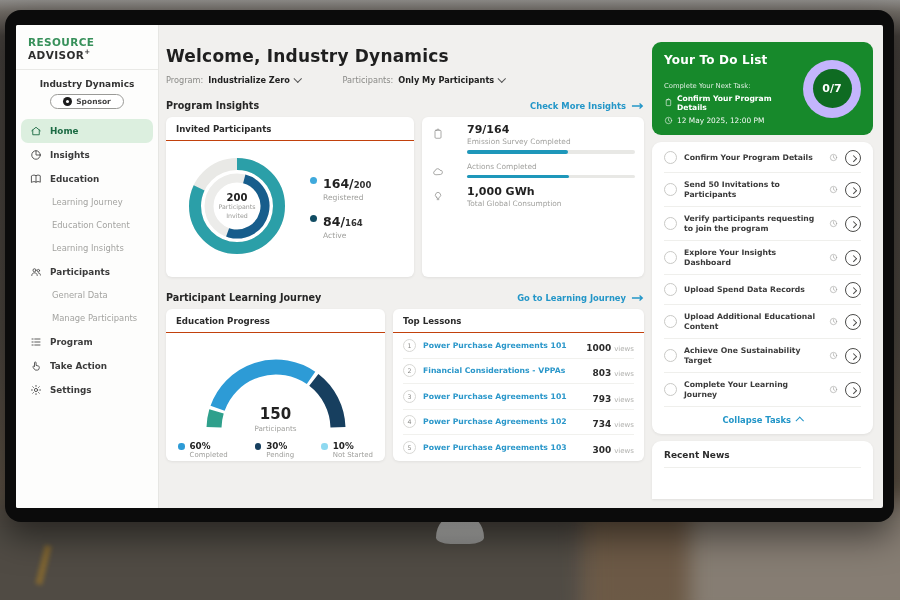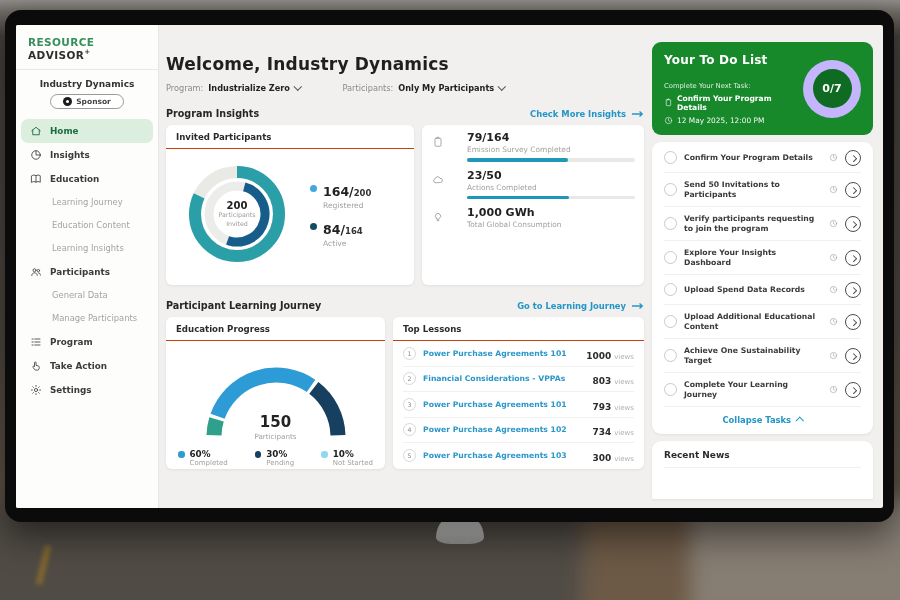--- a/index.html
+++ b/index.html
@@ -41,21 +41,21 @@
   .sponsor .sdot{width:9px;height:9px;border-radius:50%;background:#1c1c1c;position:relative;}
   .sponsor .sdot::after{content:"";position:absolute;left:3px;top:3px;width:3px;height:3px;background:#fff;border-radius:50%;}
   .nav{margin-top:10px;}
   .nav-item{display:flex;align-items:center;gap:8px;height:24px;margin:0 5px;padding-left:9px;border-radius:7px;
     font-size:8.8px;font-weight:700;color:#3c3c3c;cursor:pointer;}
   .nav-item svg{width:12px;height:12px;stroke:#4a4a4a;stroke-width:1.8;fill:none;stroke-linecap:round;stroke-linejoin:round;flex:0 0 auto;}
   .nav-item.active{background:#dcefdf;color:#1c6b44;}
   .nav-item.active svg{stroke:#1c6b44;}
   .nav-item.sub{padding-left:31px;height:23px;font-weight:400;color:#a3a3a0;font-size:8.4px;}
   
-  .main{position:absolute;left:150px;top:8px;width:478px;height:100%;}
+  .main{position:absolute;left:150px;top:0;width:478px;height:100%;}
   .welcome{margin-top:21px;font-size:17px;font-weight:700;color:#1f1f1f;letter-spacing:.2px;}
   .filters{margin-top:9px;display:flex;gap:42px;align-items:center;font-size:8.2px;}
   .filter{display:flex;align-items:center;gap:5px;cursor:pointer;}
   .filter .lab{color:#8a8a87;}
   .filter .val{color:#222;font-weight:700;}
   .chv{display:inline-block;width:4.5px;height:4.5px;border-right:1.4px solid currentColor;border-bottom:1.4px solid currentColor;}
   .chv.down{transform:rotate(45deg) translate(-1px,-1px);color:#555;}
   .chv.up{transform:rotate(-135deg) translate(-1px,-1px);}
   .sec-row{margin-top:15px;display:flex;align-items:center;justify-content:space-between;}
   .sec-title{font-size:9.6px;font-weight:700;color:#262626;}
@@ -292,21 +292,20 @@
                   <div class="bar">
                     <div class="fill" style="width: 60%;"></div>
                   </div>
                 </div>
               </div>
               <div class="stat">
                 <svg viewBox="0 0 24 24">
                   <path d="M7 17.5a4 4 0 0 1-.6-7.9a5 5 0 0 1 9.6-1a4.2 4.2 0 0 1 1.4 8.3z"></path>
                 </svg>
                 <div>
-                  <div class="sv">23/50</div>
                   <div class="sl">Actions Completed</div>
                   <div class="bar">
                     <div class="fill" style="width: 61%;"></div>
                   </div>
                 </div>
               </div>
               <div class="stat">
                 <svg viewBox="0 0 24 24">
                   <path d="M8.7 14.3a5.3 5.3 0 1 1 6.6 0c-.9.8-1.3 1.5-1.3 2.4h-4c0-.9-.4-1.6-1.3-2.4z"></path>
                   <path d="M10.3 19.3h3.4"></path>

